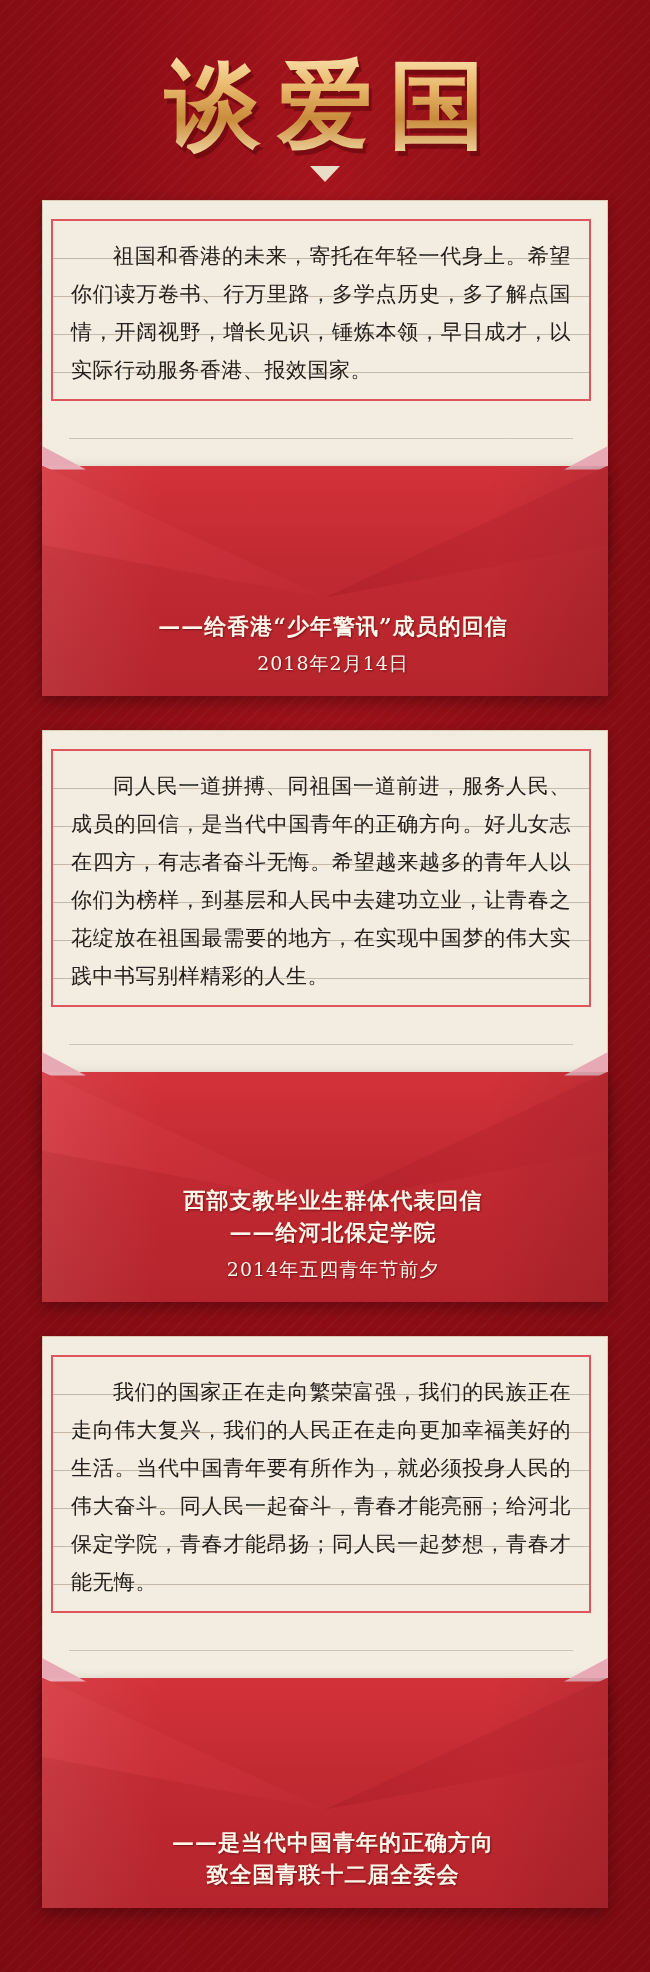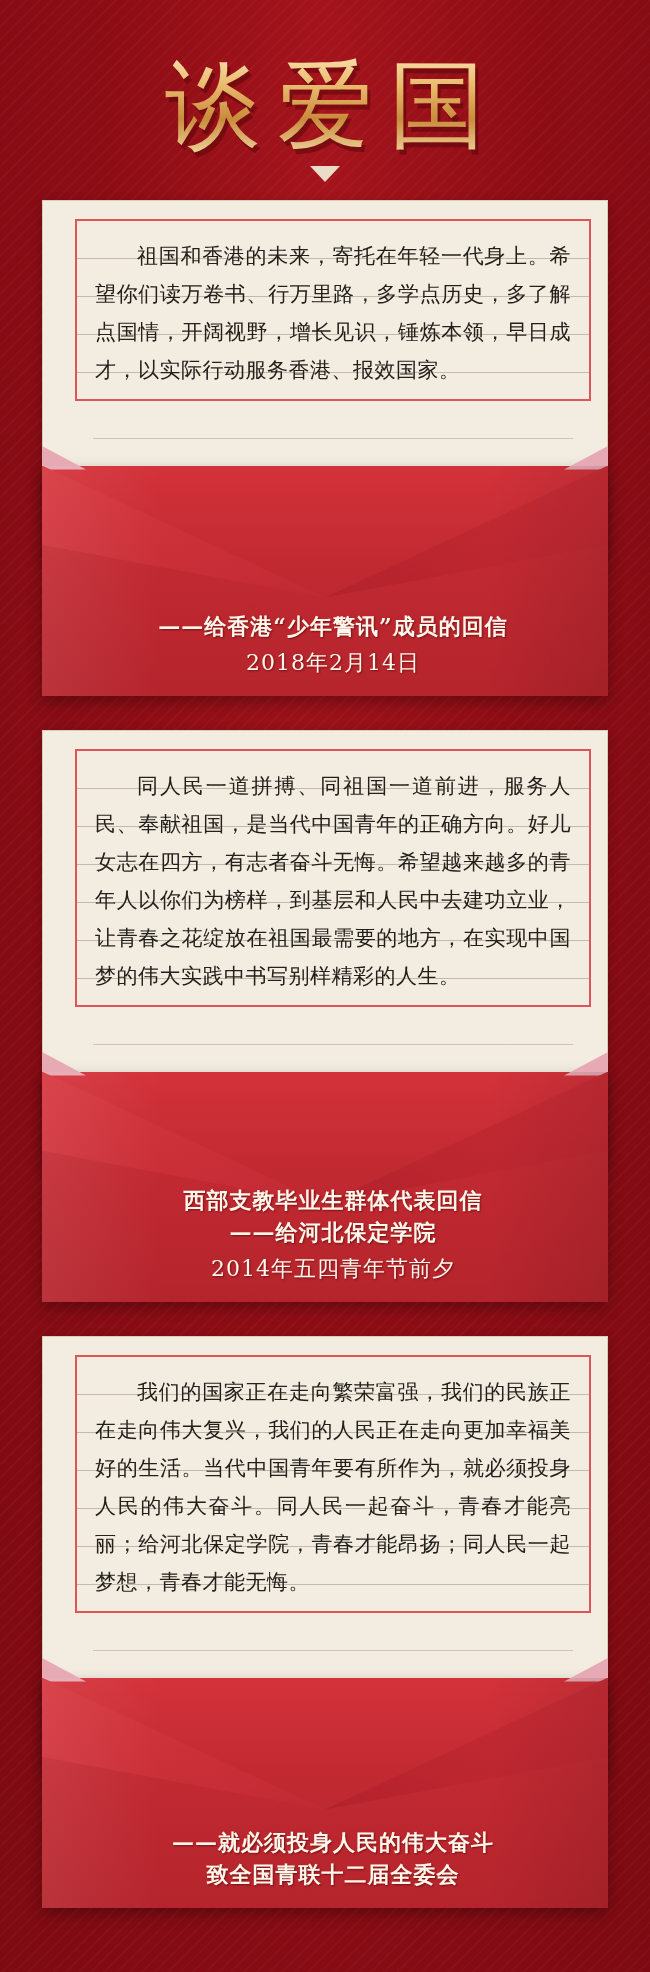--- a/index.html
+++ b/index.html
@@ -36,21 +36,21 @@
   }
 
   
   .title-wrap {
     text-align: center;
     padding: 52px 0 18px 0;
   }
   .title {
     display: inline-block;
     font-family: "DejaVu Sans", "Liberation Sans", sans-serif;
-    font-weight: normal;
+    font-weight: bold;
     font-size: 96px;
     letter-spacing: 16px;
     text-indent: 16px;
     line-height: 1.12;
     background: linear-gradient(180deg, #fbe3b0 0%, #e8b96c 32%, #c98b3c 62%, #e6c487 88%, #f7dca8 100%);
     -webkit-background-clip: text;
     background-clip: text;
     color: transparent;
     -webkit-text-fill-color: transparent;
     filter: drop-shadow(3px 5px 0 rgba(90,5,10,0.55));
@@ -70,21 +70,21 @@
     position: relative;
     width: 566px;
     margin: 0 auto 34px auto;
   }
 
   
   .paper {
     position: relative;
     background: #f3ece0;
     border: 1px solid #d9cdb6;
-    padding: 18px 16px 90px 32px;
+    padding: 18px 16px 90px 8px;
     box-sizing: border-box;
     box-shadow: 0 3px 10px rgba(0,0,0,0.25);
   }
   .paper-inner {
     border: 2px solid #e0545c;
     padding: 16px 18px 10px 18px;
     box-sizing: border-box;
     background:
       repeating-linear-gradient(
         to bottom,
@@ -173,21 +173,21 @@
     font-family: "DejaVu Serif", "Liberation Serif", serif;
   }
   .cap-line {
     font-size: 22px;
     line-height: 32px;
     font-weight: bold;
     letter-spacing: 1px;
     text-shadow: 1px 1px 2px rgba(80,0,6,0.6);
   }
   .cap-date {
-    font-size: 22px;
+    font-size: 19px;
     line-height: 30px;
     margin-top: 6px;
     letter-spacing: 1px;
     text-shadow: 1px 1px 2px rgba(80,0,6,0.6);
   }
 </style>
 </head>
 <body>
 
 <div class="bg-texture"></div>
@@ -217,21 +217,21 @@
       <div class="env-caption">
         <div class="cap-line">——给香港“少年警讯”成员的回信</div>
         <div class="cap-date">2018年2月14日</div>
       </div>
     </div>
   </div>
 
   <div class="letter">
     <div class="paper">
       <div class="paper-inner">
-        <p class="paper-text">同人民一道拼搏、同祖国一道前进，服务人民、奉献祖国，是当代中国青年的正确方向。好儿女志在四方，有志者奋斗无悔。希望越来越多的青年人以你们为榜样，到基层和人民中去建功立业，让青春之花绽放在祖国最需要的地方，在实现中国梦的伟大实践中书写别样精彩的人生。</p>
+        <p class="paper-text">同人民一道拼搏、同祖国一道前进，服务人民、成员的回信，是当代中国青年的正确方向。好儿女志在四方，有志者奋斗无悔。希望越来越多的青年人以你们为榜样，到基层和人民中去建功立业，让青春之花绽放在祖国最需要的地方，在实现中国梦的伟大实践中书写别样精彩的人生。</p>
       </div>
       <div class="paper-tail"></div>
     </div>
     <div class="envelope">
       <div class="env-body"></div>
       <div class="ear left"></div>
       <div class="ear right"></div>
       <div class="flap-l"></div>
       <div class="flap-r"></div>
       <div class="side-l"></div>
@@ -253,19 +253,19 @@
     </div>
     <div class="envelope">
       <div class="env-body"></div>
       <div class="ear left"></div>
       <div class="ear right"></div>
       <div class="flap-l"></div>
       <div class="flap-r"></div>
       <div class="side-l"></div>
       <div class="side-r"></div>
       <div class="env-caption">
-        <div class="cap-line">——就必须投身人民的伟大奋斗</div>
+        <div class="cap-line">——是当代中国青年的正确方向</div>
         <div class="cap-line">致全国青联十二届全委会</div>
       </div>
     </div>
   </div>
 
 </div>
 
 </body></html>

